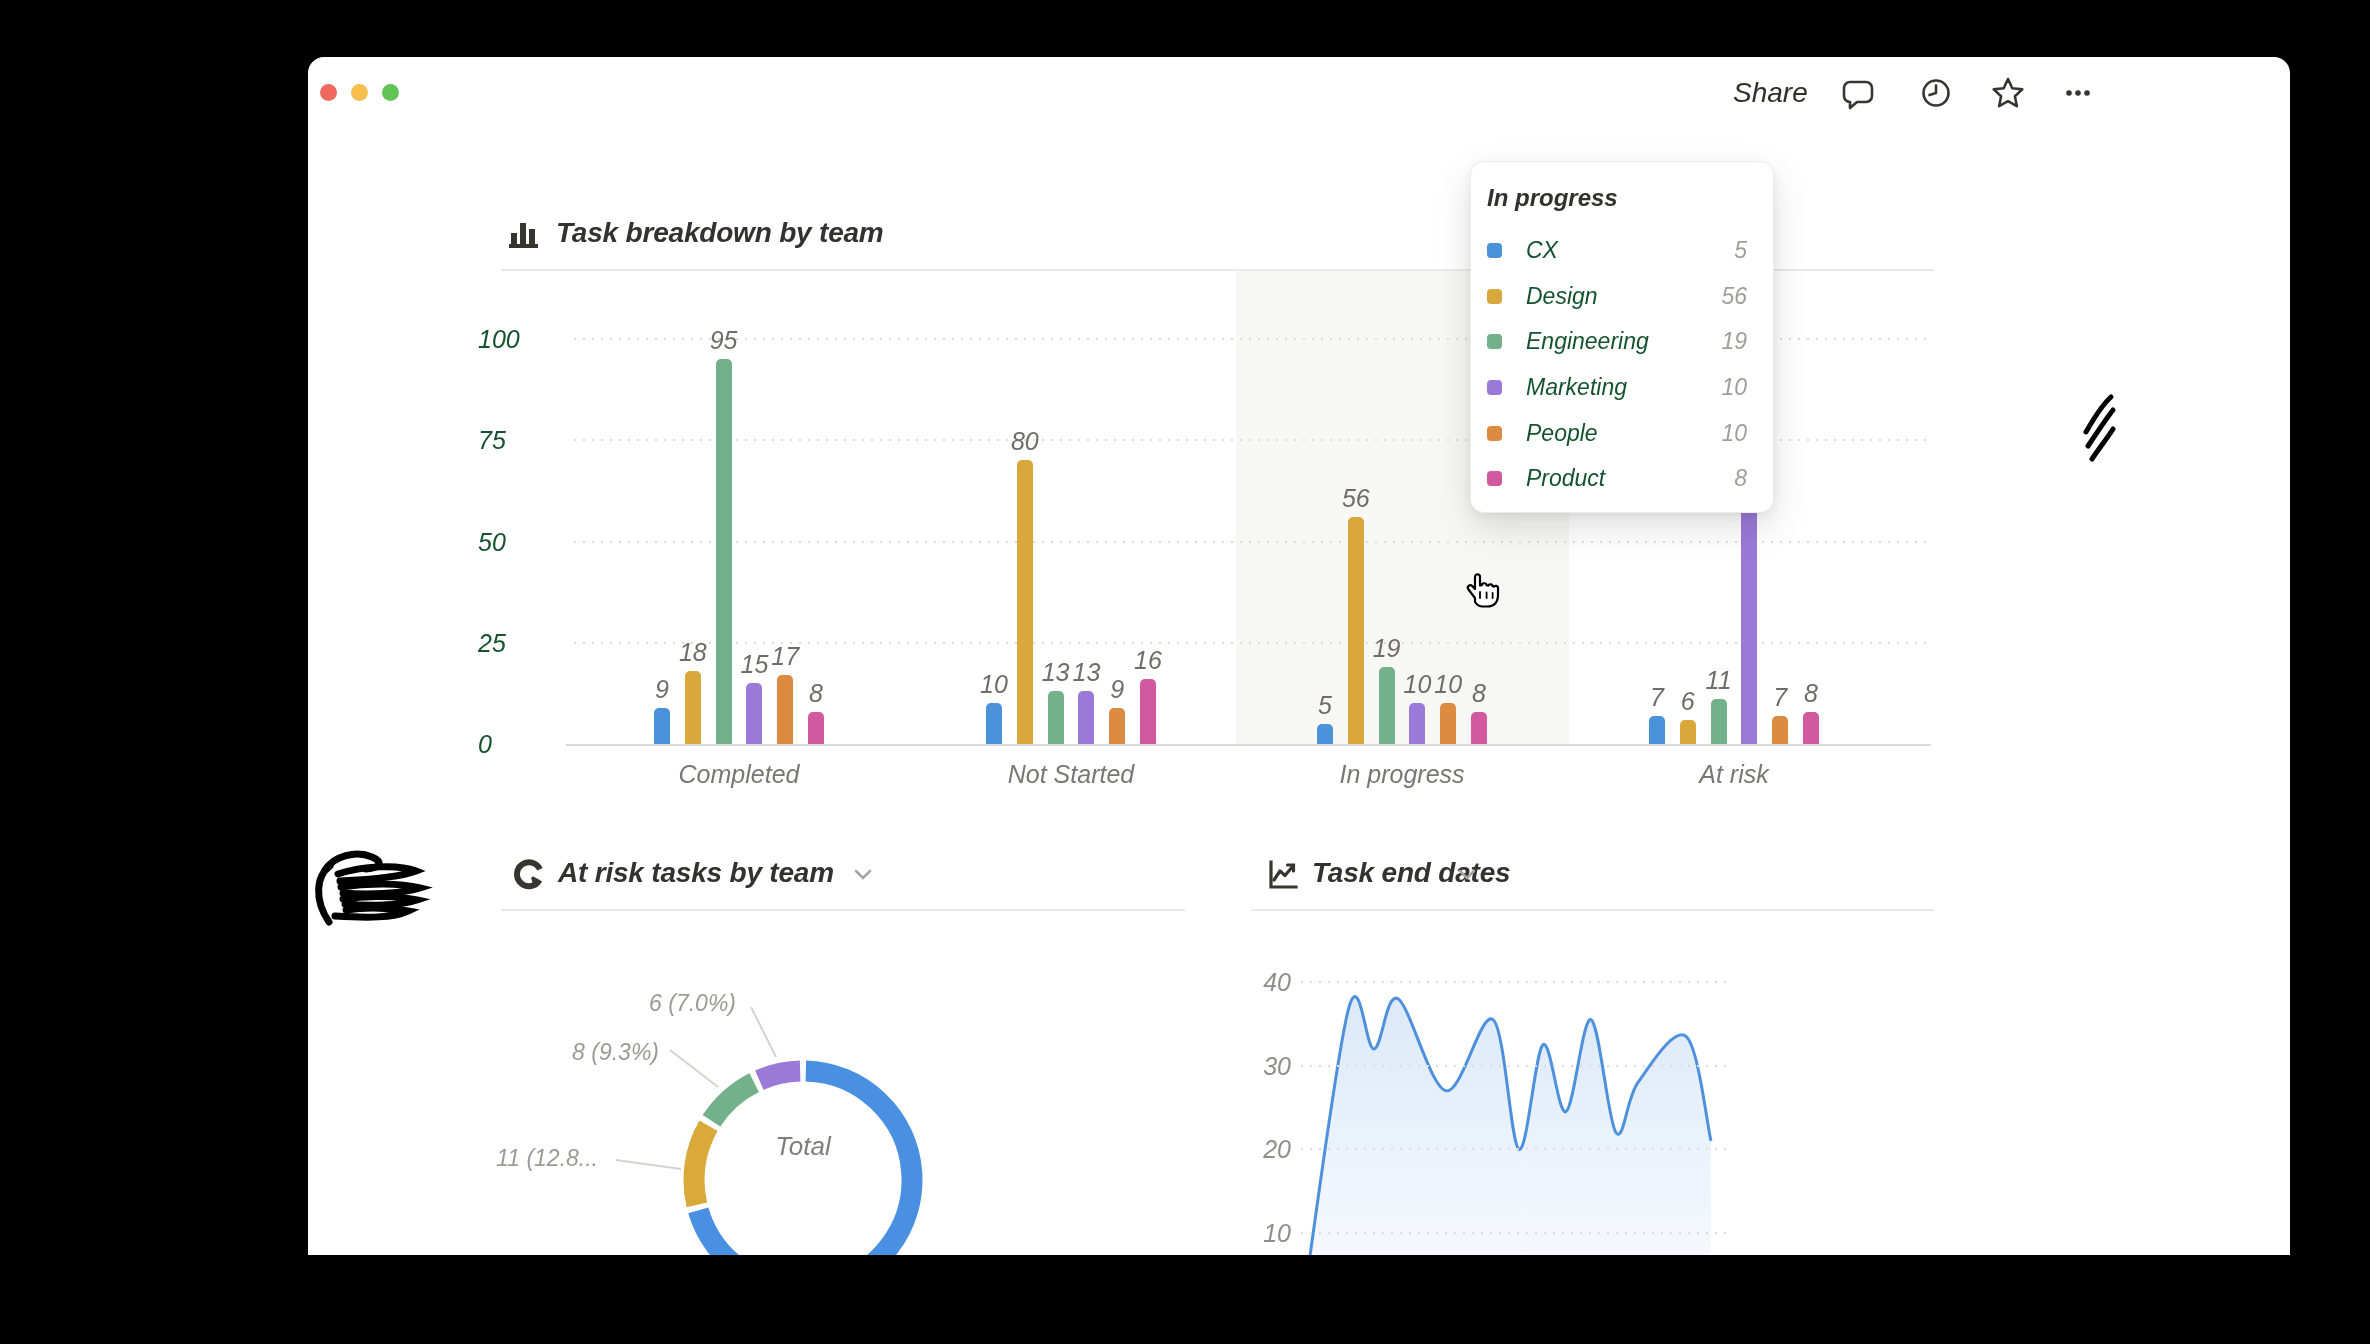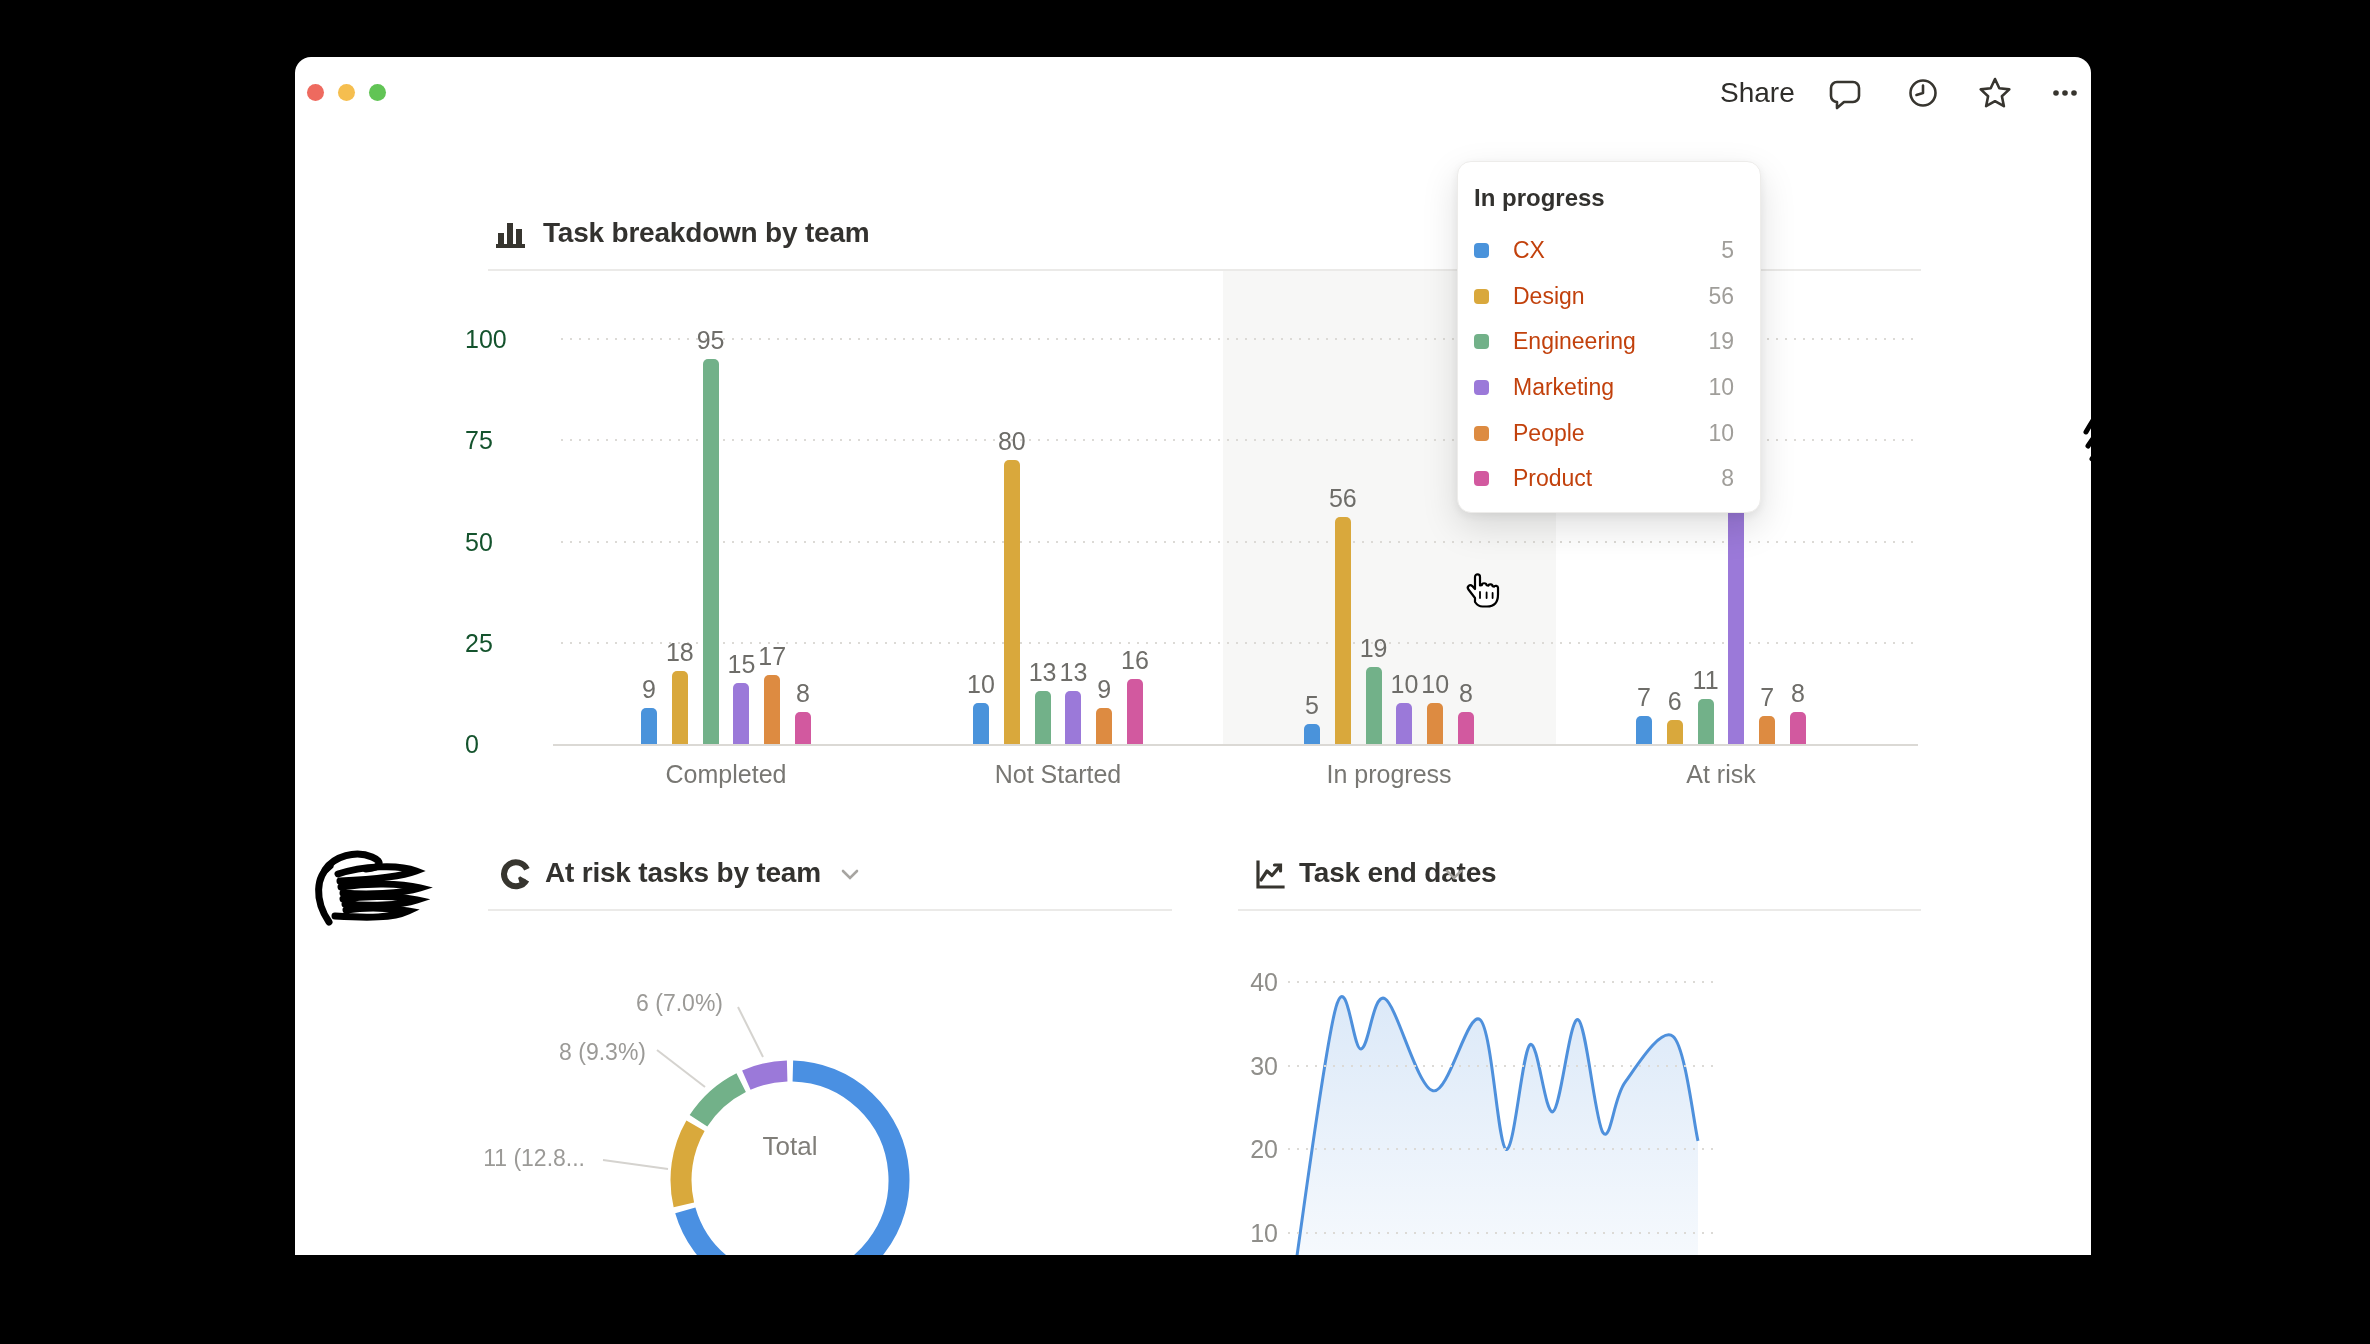--- a/index.html
+++ b/index.html
@@ -1,19 +1,19 @@
 <!DOCTYPE html>
 <html><head>
 <meta charset="utf-8">
 <style>
   html,body{margin:0;padding:0;background:#000;}
   .stage{position:relative;width:2370px;height:1344px;background:#000;overflow:hidden;
          font-family:"Liberation Sans","DejaVu Sans",sans-serif;}
-  .window{position:absolute;left:295px;top:57px;width:1796px;height:1198px;background:#fff;
-          border-radius:16px 16px 0 0;overflow:hidden;}
+  .window{position:absolute;left:308px;top:57px;width:1982px;height:1198px;background:#fff;
+          border-radius:16px 16px 0 0;overflow:hidden;font-style:italic;}
   
   .light{position:absolute;width:17px;height:17px;border-radius:50%;top:27px;}
   
   .share{position:absolute;top:20px;left:1425px;font-size:28px;color:#2f2e2b;font-weight:500;cursor:pointer;}
   .tb-icon{position:absolute;top:14px;width:44px;height:44px;display:flex;align-items:center;justify-content:center;cursor:pointer;}
   
   .card-title{position:absolute;font-size:28px;font-weight:700;color:#33322f;letter-spacing:-.2px;white-space:nowrap;}
   .divider{position:absolute;height:2px;background:#ebeae8;}
   .chevron{position:absolute;width:22px;height:16px;}
   
@@ -23,21 +23,21 @@
   .ytick{position:absolute;width:80px;text-align:left;font-size:25px;line-height:28px;color:#14532d;}
   .bar{position:absolute;border-radius:5px 5px 0 0;}
   .bar-val{position:absolute;width:70px;text-align:center;font-size:25px;line-height:28px;color:#6e6d69;}
   .cat-label{position:absolute;width:220px;text-align:center;font-size:25px;color:#787773;}
   
   .tooltip{position:absolute;left:1162px;top:104px;width:304px;height:352px;background:#fff;border-radius:14px;
            border:1px solid #edecea;box-shadow:0 14px 36px rgba(0,0,0,.13),0 3px 8px rgba(0,0,0,.06);z-index:50;box-sizing:border-box;padding:20px 14px 0 14px;}
   .tt-title{font-size:24px;font-weight:700;color:#32312e;margin:2px 0 16px 2px;}
   .tt-row{display:flex;align-items:center;height:45.6px;}
   .tt-swatch{width:15px;height:15px;border-radius:4px;margin:0 24px 0 2px;flex:none;}
-  .tt-label{font-size:23px;color:#c2410c;}
+  .tt-label{font-size:23px;color:#14532d;}
   .tt-value{margin-left:auto;font-size:23px;color:#a09e9a;padding-right:12px;}
   
   .donut-center{position:absolute;left:395px;top:1074px;width:200px;text-align:center;}
   .donut-big{font-size:82px;font-weight:600;color:#23221f;line-height:84px;}
   .donut-total{font-size:26px;color:#807e79;}
   .pie-label{position:absolute;width:220px;text-align:right;font-size:23px;color:#9b9a97;white-space:nowrap;}
   
   .a-ytick{position:absolute;width:40px;text-align:right;font-size:25px;line-height:28px;color:#8f8e8a;}
   svg{display:block;}
 </style>

